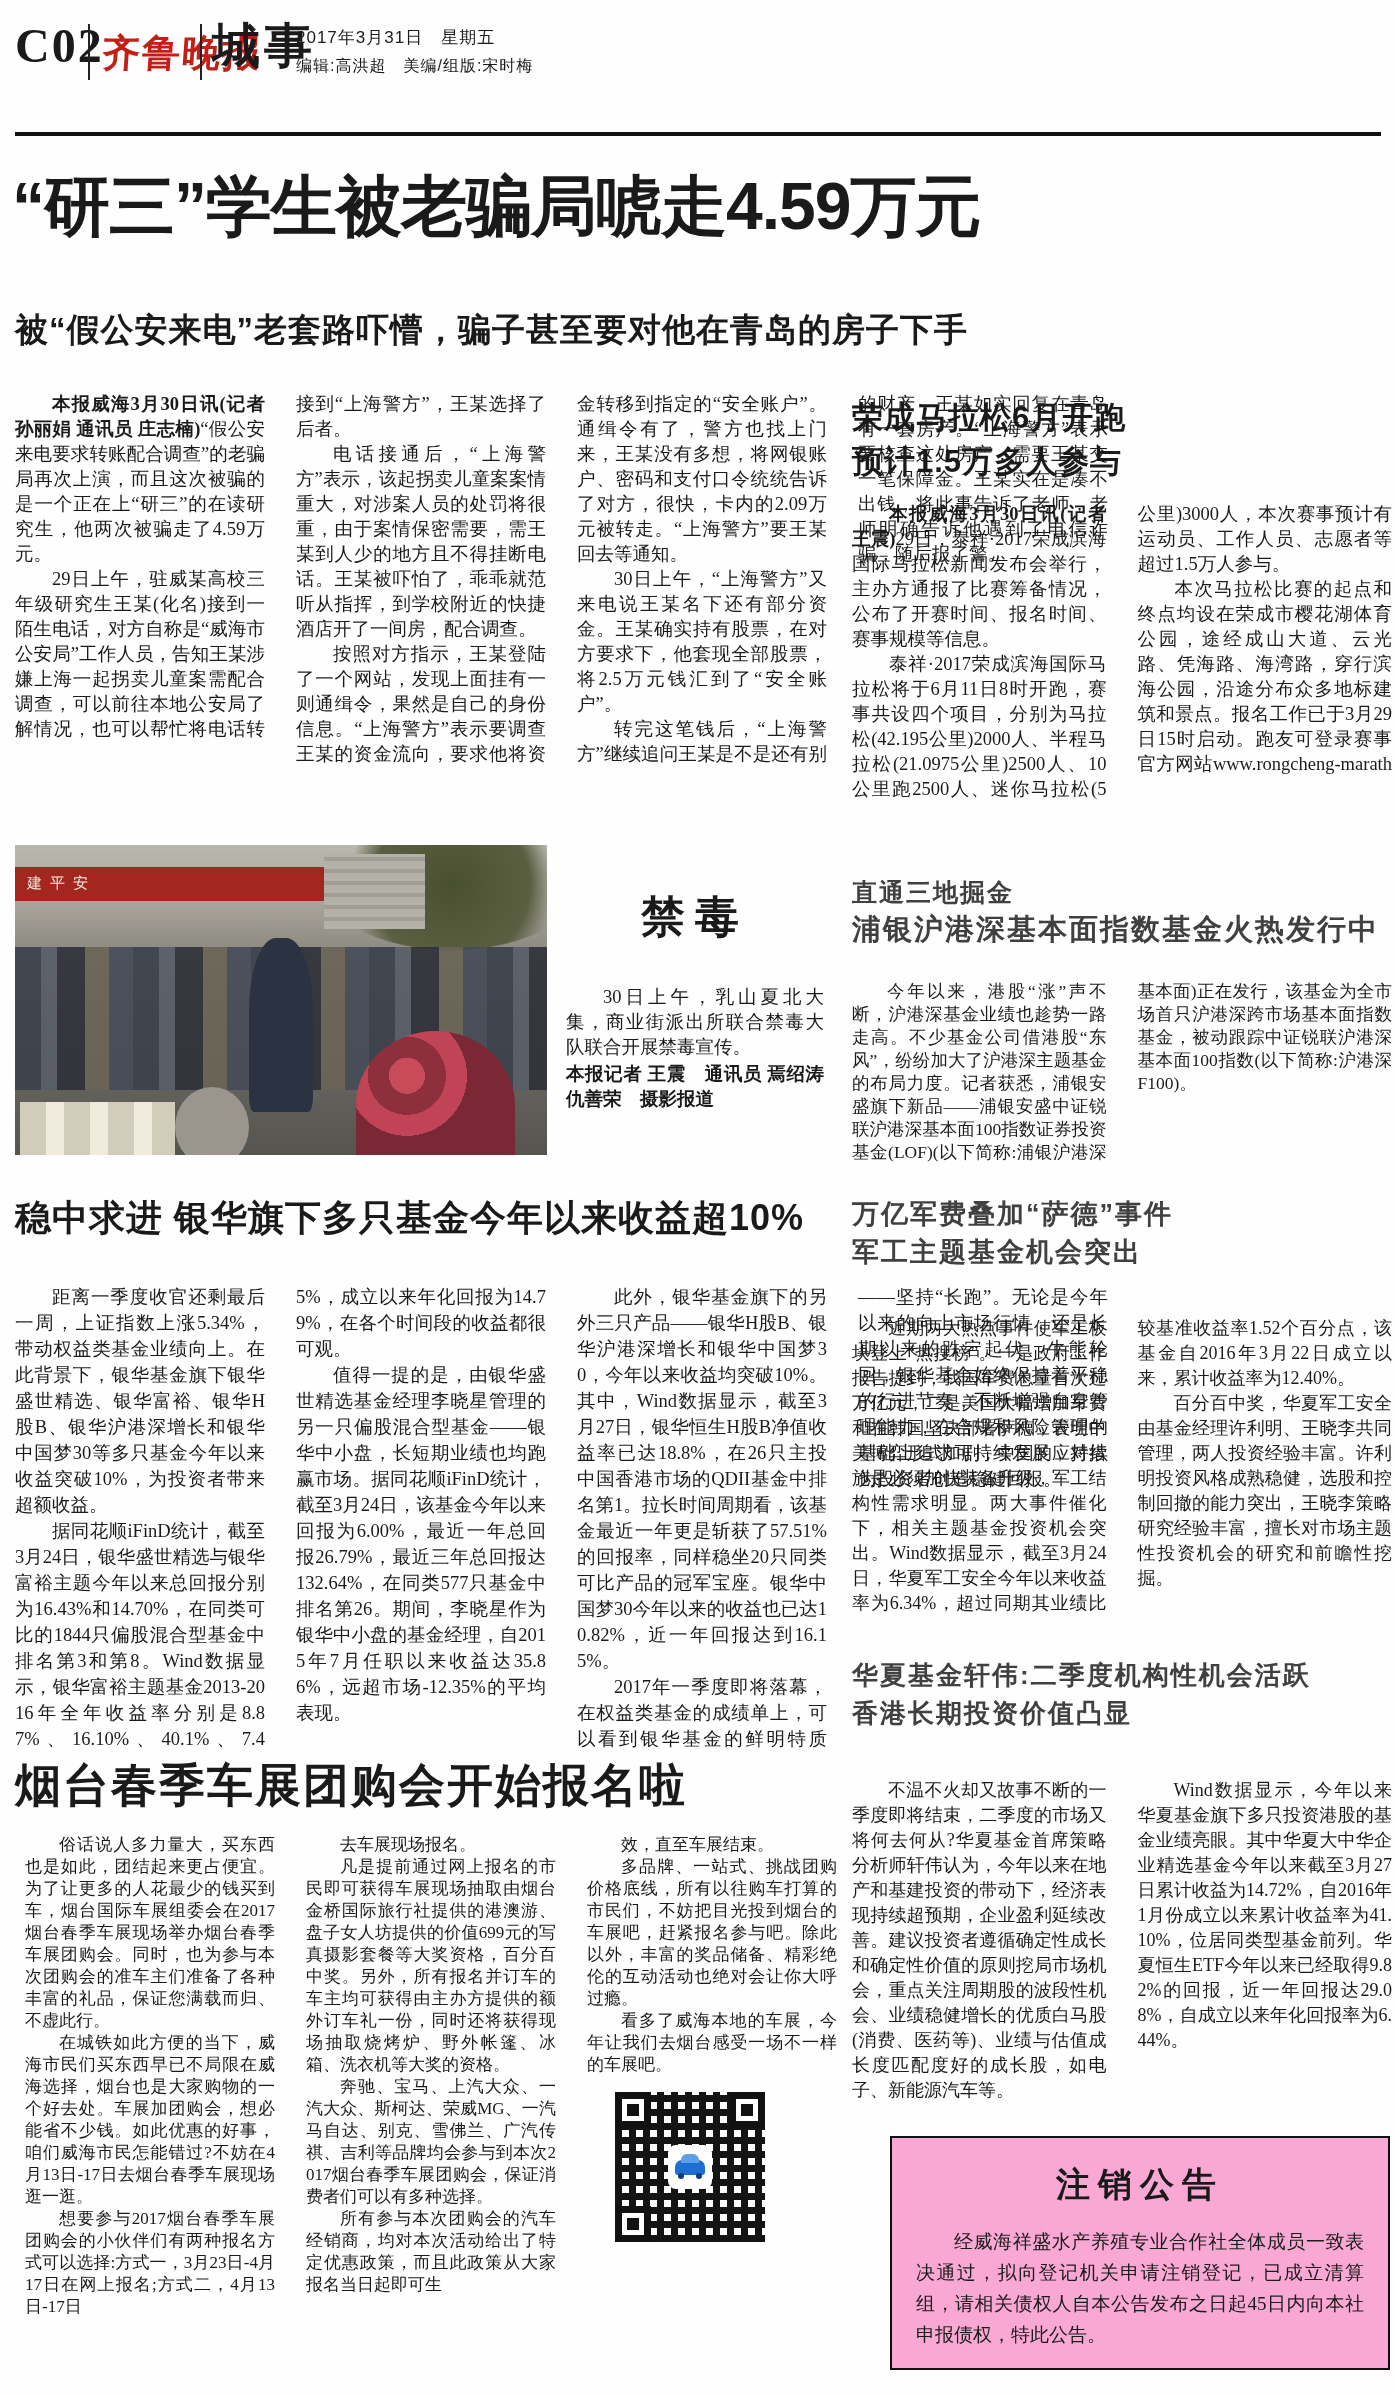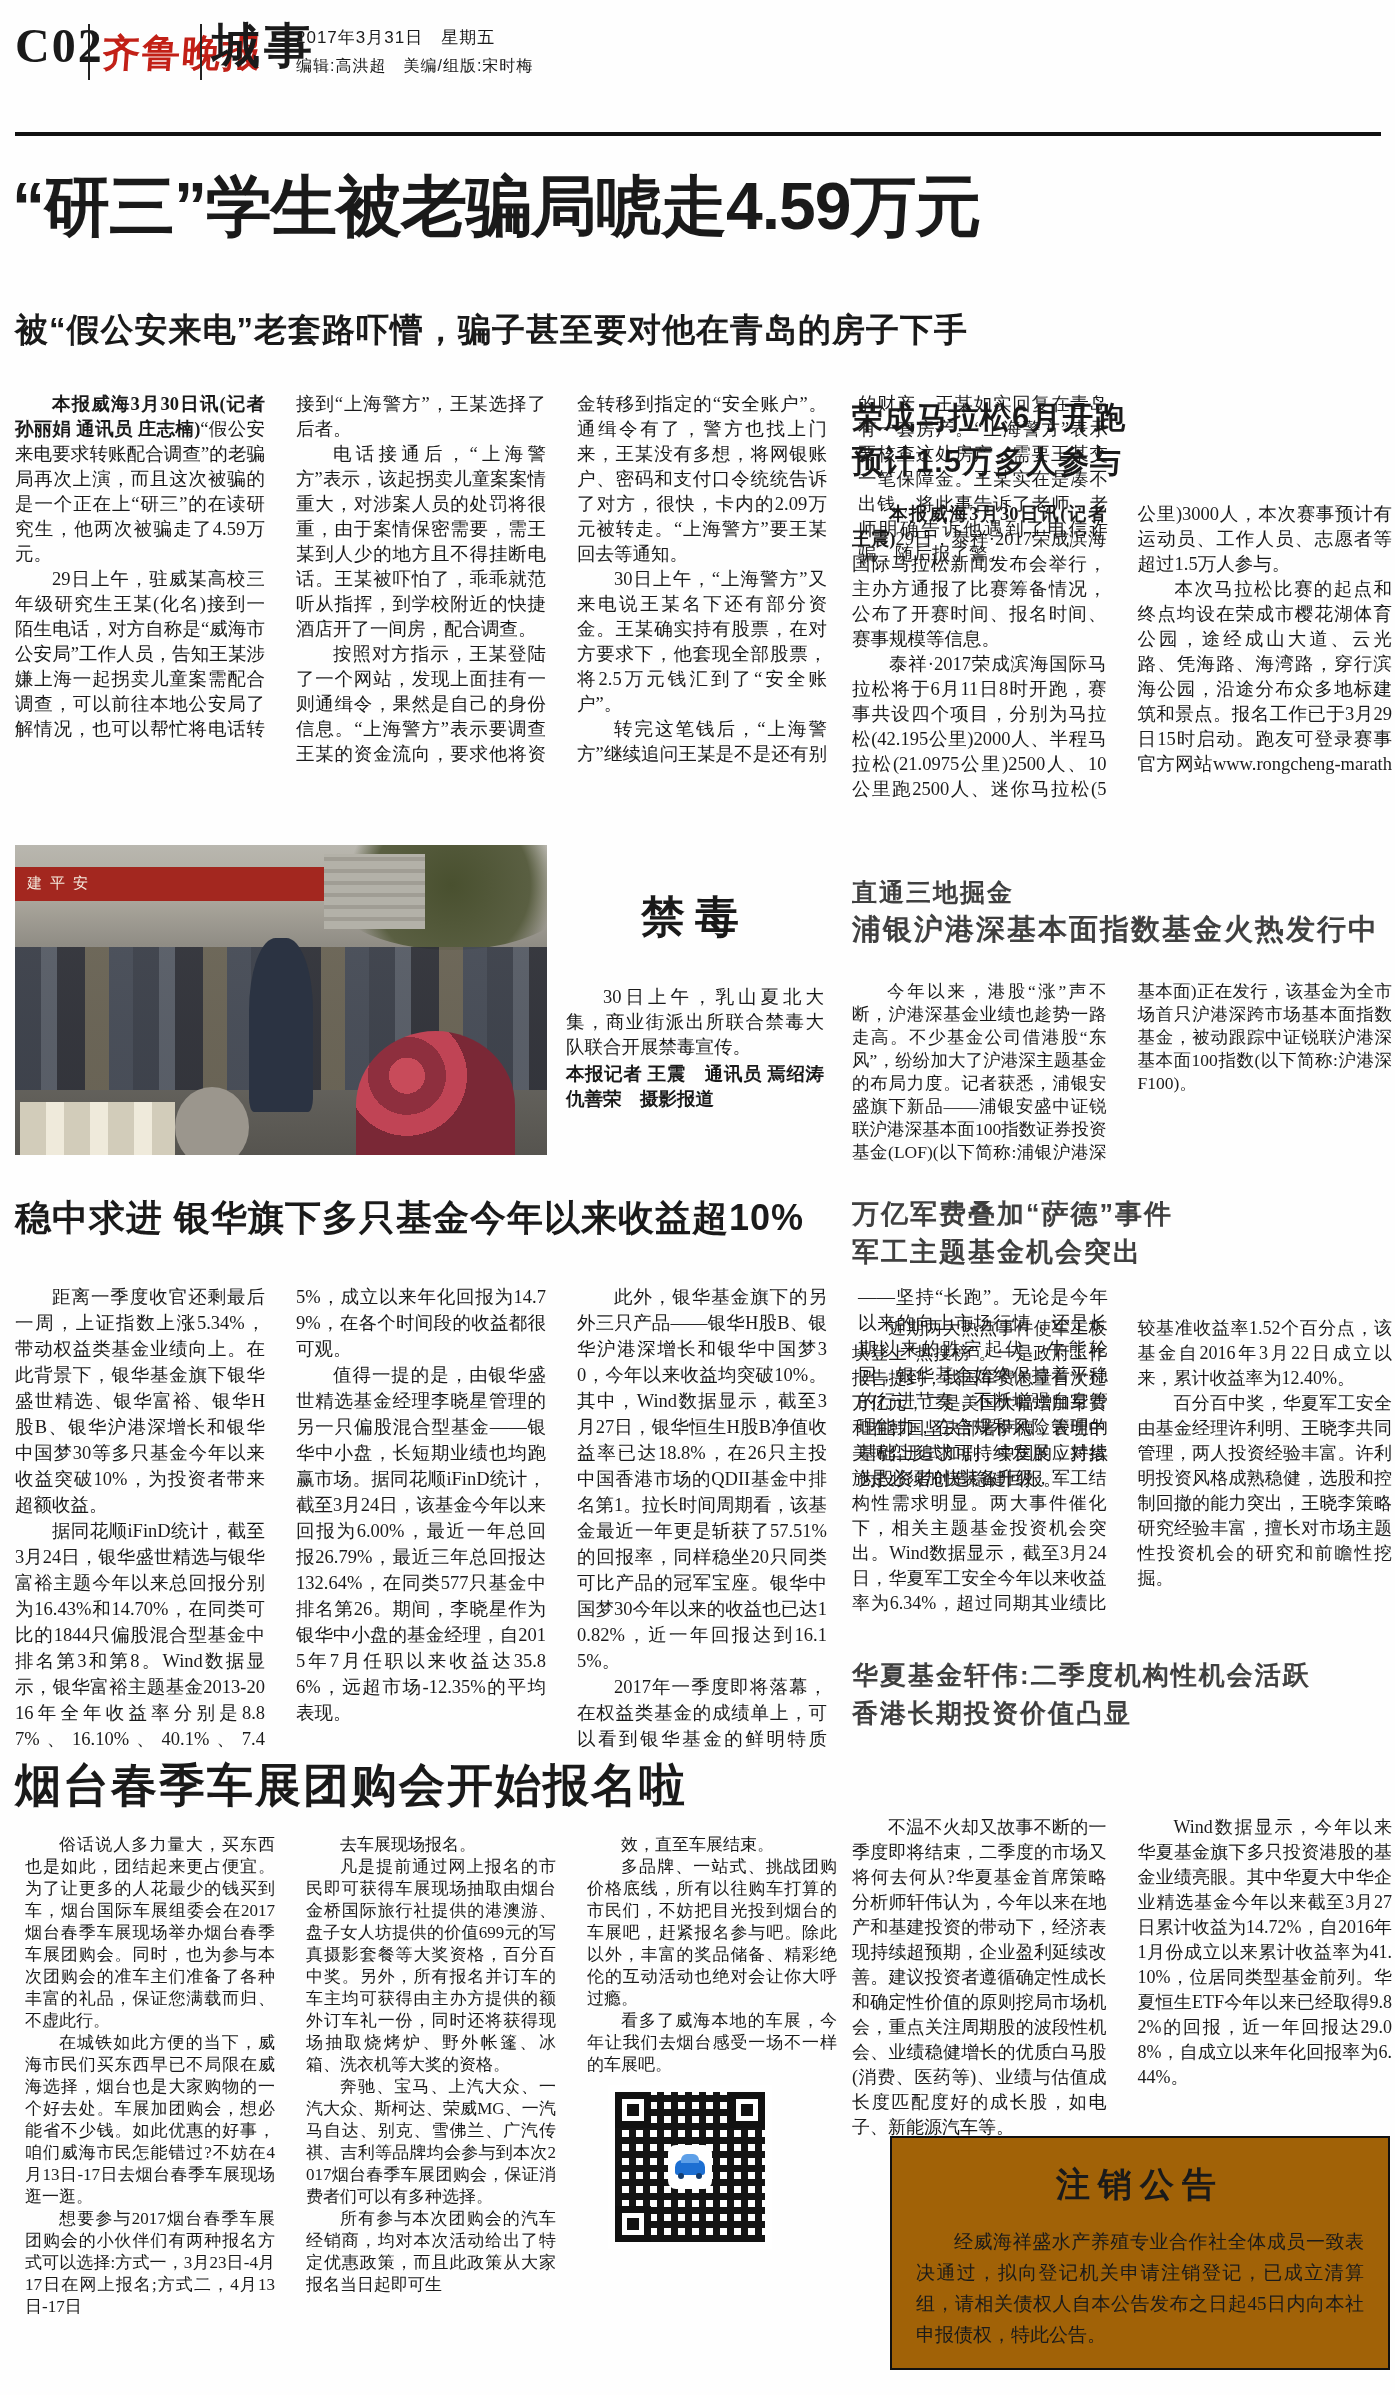--- a/index.html
+++ b/index.html
@@ -54,21 +54,21 @@
   
   .grayhead{color:#404040;font-weight:bold;font-family:"Liberation Sans",sans-serif;letter-spacing:2px;}
   .puyin-k{left:852px;top:876px;font-size:25px;}
   .puyin-h{left:852px;top:910px;font-size:29px;}
   .puyin-body{left:852px;top:980px;width:540px;height:192px;column-count:2;font-size:17.5px;line-height:23px;}
   .jun-h1{left:852px;top:1196px;font-size:27px;}
   .jun-h2{left:852px;top:1234px;font-size:27px;}
   .jun-body{left:852px;top:1316px;width:540px;height:314px;column-count:2;font-size:18px;line-height:25px;}
   .hx-h1{left:852px;top:1658px;font-size:26px;}
   .hx-h2{left:852px;top:1696px;font-size:26px;}
-  .hx-body{left:852px;top:1778px;width:540px;height:328px;column-count:2;font-size:18px;line-height:25px;margin-top:37px;}
+  .hx-body{left:852px;top:1778px;width:540px;height:328px;column-count:2;font-size:18px;line-height:25px;}
   
   .yh-head{left:15px;top:1194px;width:812px;font-size:36px;font-weight:bold;
            font-family:"Liberation Sans",sans-serif;letter-spacing:1px;white-space:nowrap;}
   .yh-body{left:15px;top:1284px;width:812px;height:470px;column-count:3;font-size:18.5px;line-height:26px;}
   
   .at-head{left:15px;top:1756px;width:812px;font-size:46px;line-height:58px;font-weight:bold;
            font-family:"Liberation Sans",sans-serif;letter-spacing:2px;white-space:nowrap;}
   .at-body{left:25px;top:1834px;width:812px;height:560px;display:flex;gap:31px;}
   .at-col{width:250px;font-size:17px;line-height:22px;text-align:justify;word-break:break-all;}
   .at-col p{margin:0;text-indent:2em;}
@@ -80,21 +80,21 @@
   .qr-f{position:absolute;width:22px;height:22px;background:#fff;border:7px solid #111;}
   .qr-f i{display:block;width:12px;height:12px;margin:5px;background:#111;}
   .qr-f.tl{left:0;top:0}.qr-f.tr{right:0;top:0}.qr-f.bl{left:0;bottom:0}
   .qr-c{position:absolute;left:53px;top:53px;width:44px;height:44px;background:#fff;border-radius:8px;
         display:flex;align-items:center;justify-content:center;}
   .car{position:relative;width:30px;height:15px;background:#1d6fd2;border-radius:7px 7px 3px 3px;}
   .car:before{content:"";position:absolute;left:6px;top:-6px;width:18px;height:9px;background:#5ea0e8;border-radius:6px 6px 0 0;}
   .car:after{content:"";position:absolute;left:3px;bottom:-4px;width:6px;height:6px;background:#123c6e;border-radius:50%;
              box-shadow:18px 0 0 #123c6e;}
   
-  .notice{left:890px;top:2136px;width:500px;height:234px;border:2px solid #111;box-sizing:border-box;background:#a16207;}
+  .notice{left:890px;top:2136px;width:500px;height:234px;border:2px solid #111;box-sizing:border-box;background:#f9a8d4;}
   .notice-title{margin:24px 0 0 0;text-align:center;font-size:34px;font-weight:bold;
                 font-family:"Liberation Sans",sans-serif;letter-spacing:8px;}
   .notice-body{margin:18px 24px 0 24px;font-size:19px;line-height:31px;text-align:justify;
                text-indent:2em;word-break:break-all;}
 </style>
 </head>
 <body>
 
 <div class="page">
 

